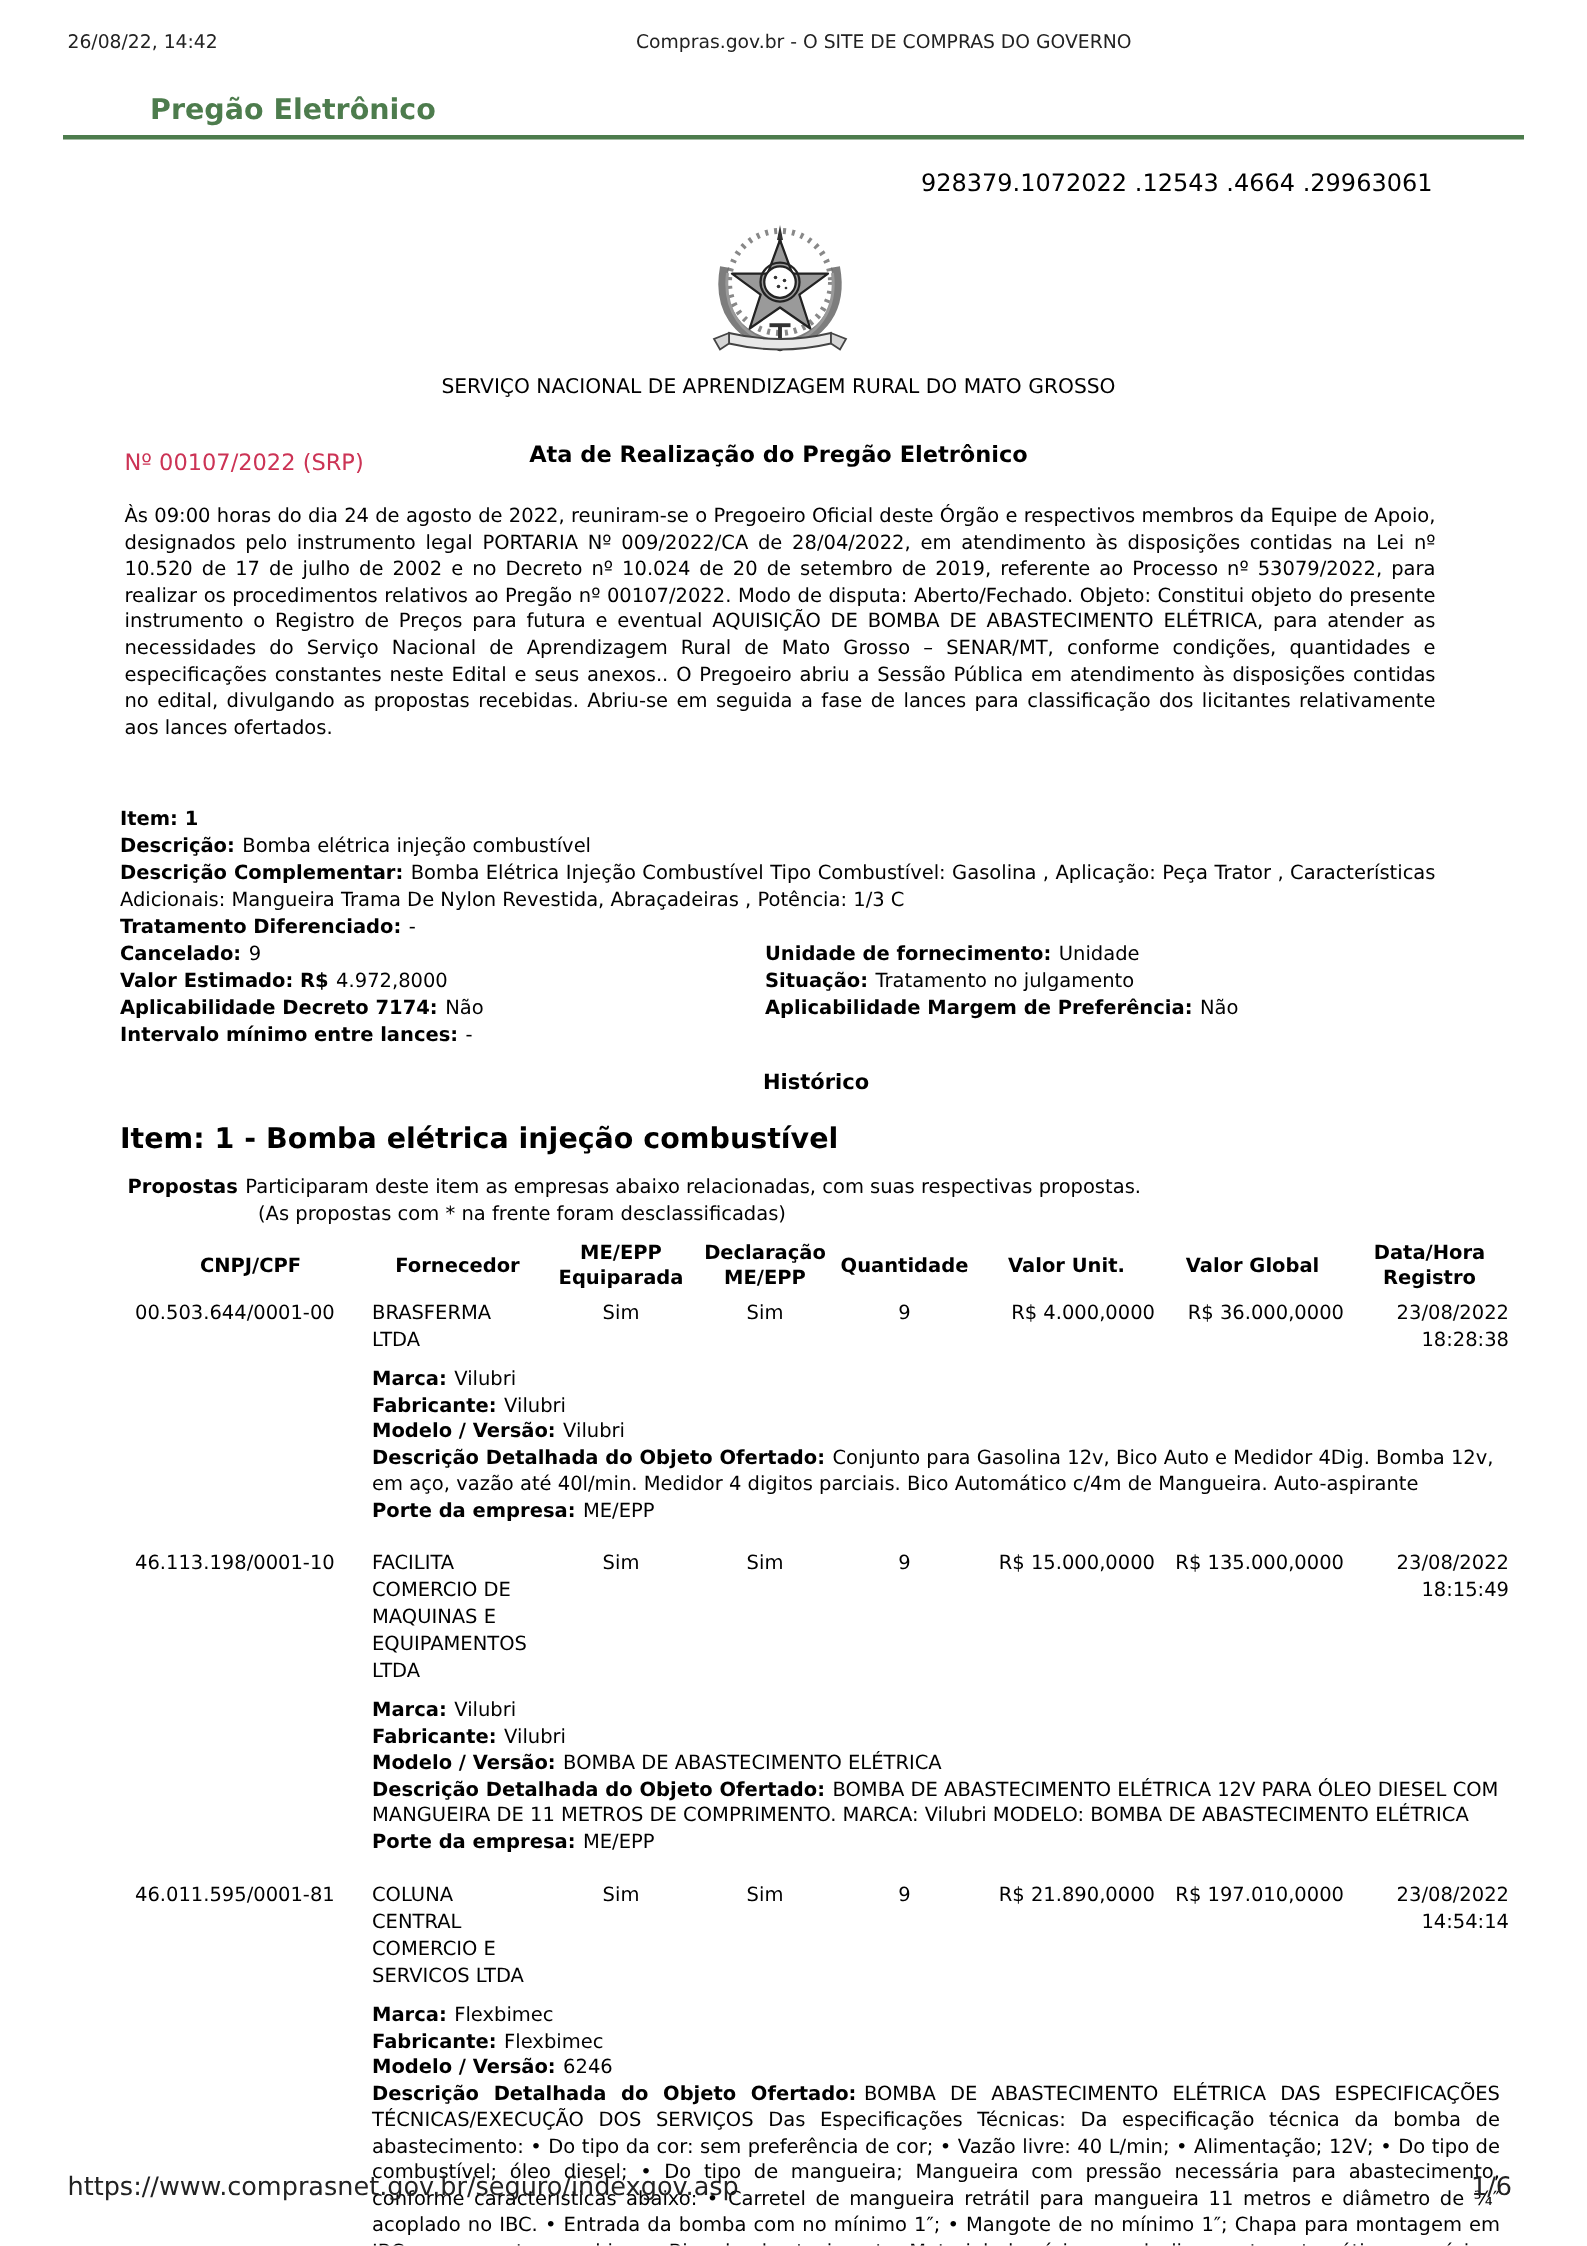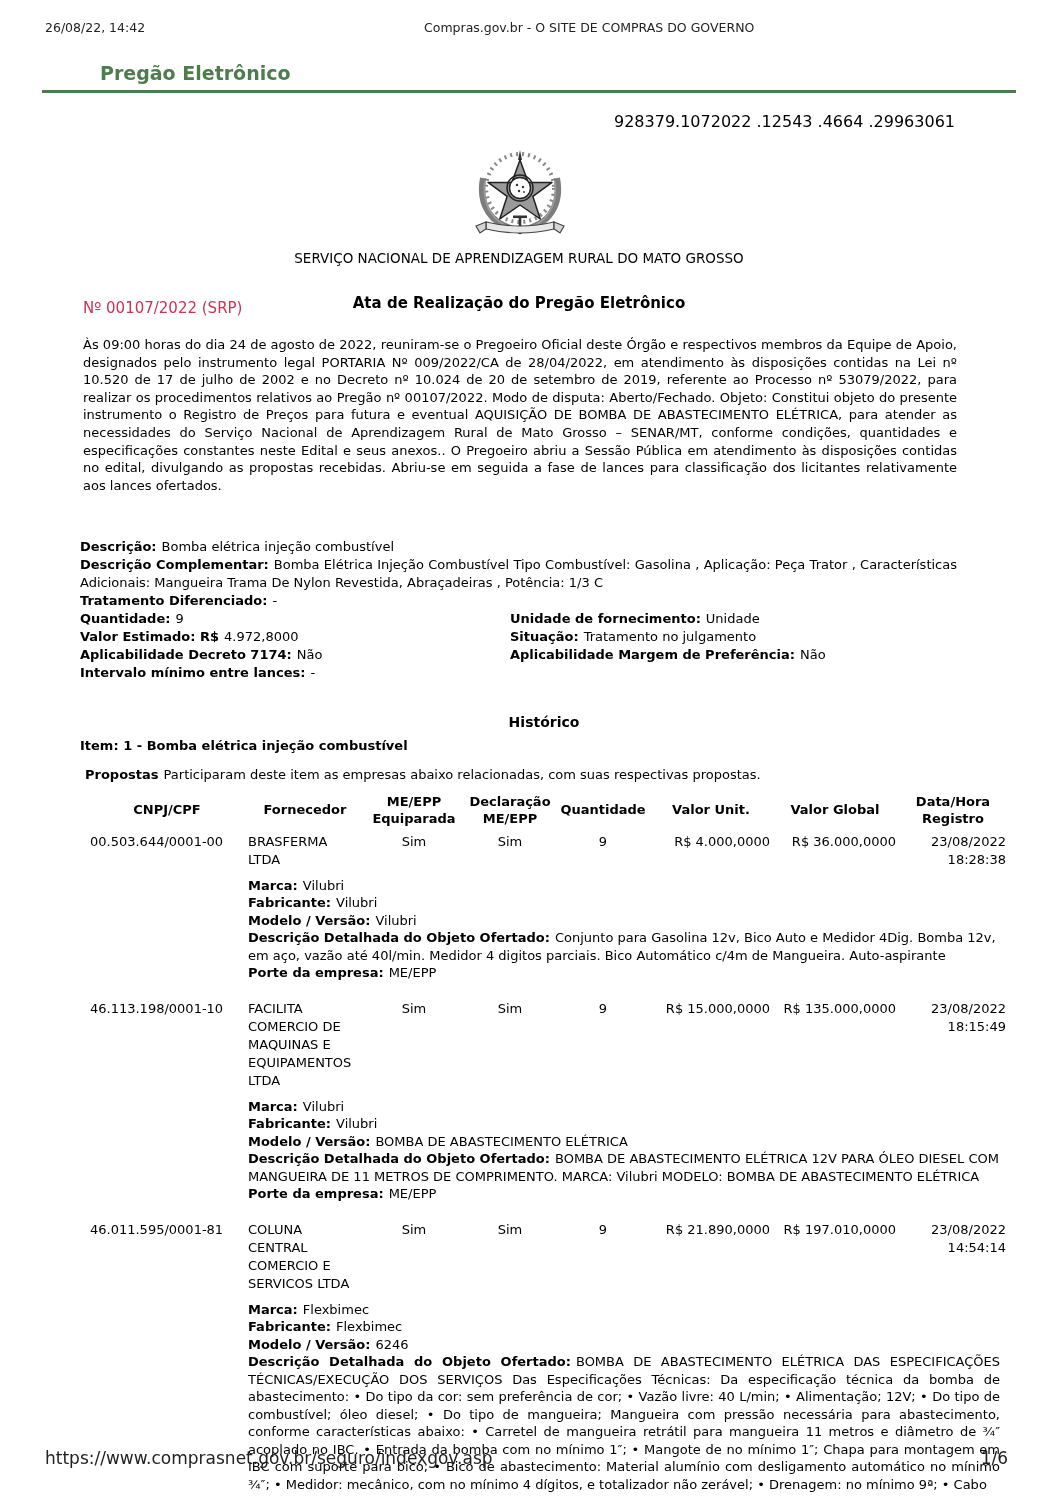--- a/index.html
+++ b/index.html
@@ -24,21 +24,21 @@
   .ata-title{position:absolute; top:294px; left:83px; width:872px; text-align:center; font-size:15px; font-weight:bold;}
   .srp-number{position:absolute; top:299px; left:83px; width:872px; text-align:left; font-size:15px; color:var(--red);}
   .intro{position:absolute; top:336px; left:83px; width:874px; text-align:justify; line-height:17.6px;}
   
   .item-block{position:absolute; top:538px; left:80px; width:877px; line-height:18px;}
   .item-block .jline{text-align:justify;}
   .pair-grid{display:grid; grid-template-columns:430px 1fr;}
   
   .hist{position:absolute; top:714px; left:80px; width:928px;}
   .hist-title{text-align:center; font-weight:bold; font-size:14px;}
-  .hist-item{margin-top:8px; font-weight:bold; font-size:13px;}
+  .hist-item{margin-top:18px; font-weight:bold; font-size:19px;}
   .propostas{margin-top:13px; margin-left:5px; line-height:17.5px;}
   .propostas .note{margin-left:87px;}
   table{border-collapse:collapse; table-layout:fixed; width:920px; margin-top:9px; margin-left:8px;}
   th{font-weight:bold; text-align:center; vertical-align:middle; padding:0 2px; line-height:17px; font-size:13px;}
   td{vertical-align:top; padding:0 2px; line-height:18px;}
   td.l{text-align:left;} td.c{text-align:center;} td.r{text-align:right;}
   td .blk{display:block; text-align:right;}
   tr.prow td{padding-top:6px;}
   .details{margin-left:158px; width:752px; padding:8px 0 12px;}
   .dline{line-height:17.5px;}
@@ -82,40 +82,42 @@
   </svg>
 </div>
 
 <div class="org-name">SERVIÇO NACIONAL DE APRENDIZAGEM RURAL DO MATO GROSSO</div>
 <div class="ata-title">Ata de Realização do Pregão Eletrônico</div>
 <div class="srp-number">Nº 00107/2022 (SRP)</div>
 
 <p class="intro">Às 09:00 horas do dia 24 de agosto de 2022, reuniram-se o Pregoeiro Oficial deste Órgão e respectivos membros da Equipe de Apoio, designados pelo instrumento legal PORTARIA Nº 009/2022/CA de 28/04/2022, em atendimento às disposições contidas na Lei nº 10.520 de 17 de julho de 2002 e no Decreto nº 10.024 de 20 de setembro de 2019, referente ao Processo nº 53079/2022, para realizar os procedimentos relativos ao Pregão nº 00107/2022. Modo de disputa: Aberto/Fechado. Objeto: Constitui objeto do presente instrumento o Registro de Preços para futura e eventual AQUISIÇÃO DE BOMBA DE ABASTECIMENTO ELÉTRICA, para atender as necessidades do Serviço Nacional de Aprendizagem Rural de Mato Grosso – SENAR/MT, conforme condições, quantidades e especificações constantes neste Edital e seus anexos.. O Pregoeiro abriu a Sessão Pública em atendimento às disposições contidas no edital, divulgando as propostas recebidas. Abriu-se em seguida a fase de lances para classificação dos licitantes relativamente aos lances ofertados.</p>
 
 <div class="item-block">
+  <div><b>Item: 1</b></div>
   <div><b>Descrição:</b><span>Bomba elétrica injeção combustível</span></div>
   <div class="jline"><b>Descrição Complementar:</b><span>Bomba Elétrica Injeção Combustível Tipo Combustível: Gasolina , Aplicação: Peça Trator , Características Adicionais: Mangueira Trama De Nylon Revestida, Abraçadeiras , Potência: 1/3 C</span></div>
   <div><b>Tratamento Diferenciado:</b><span>-</span></div>
   <div class="pair-grid">
-    <div><b>Quantidade:</b><span>9</span></div>
+    <div><b>Cancelado:</b><span>9</span></div>
     <div><b>Unidade de fornecimento:</b><span>Unidade</span></div>
     <div><b>Valor Estimado: R$</b><span>4.972,8000</span></div>
     <div><b>Situação:</b><span>Tratamento no julgamento</span></div>
     <div><b>Aplicabilidade Decreto 7174:</b><span>Não</span></div>
     <div><b>Aplicabilidade Margem de Preferência:</b><span>Não</span></div>
     <div><b>Intervalo mínimo entre lances:</b><span>-</span></div>
     <div></div>
   </div>
 </div>
 
 <div class="hist">
   <div class="hist-title">Histórico</div>
   <div class="hist-item">Item: 1 - Bomba elétrica injeção combustível</div>
   <div class="propostas">
     <b>Propostas</b><span>Participaram deste item as empresas abaixo relacionadas, com suas respectivas propostas.</span>
+    <div class="note">(As propostas com * na frente foram desclassificadas)</div>
   </div>
 
   <table>
     <colgroup>
       <col style="width:158px">
         <col style="width:118px">
         <col style="width:100px">
         <col style="width:92px">
       <col style="width:94px">
         <col style="width:122px">

